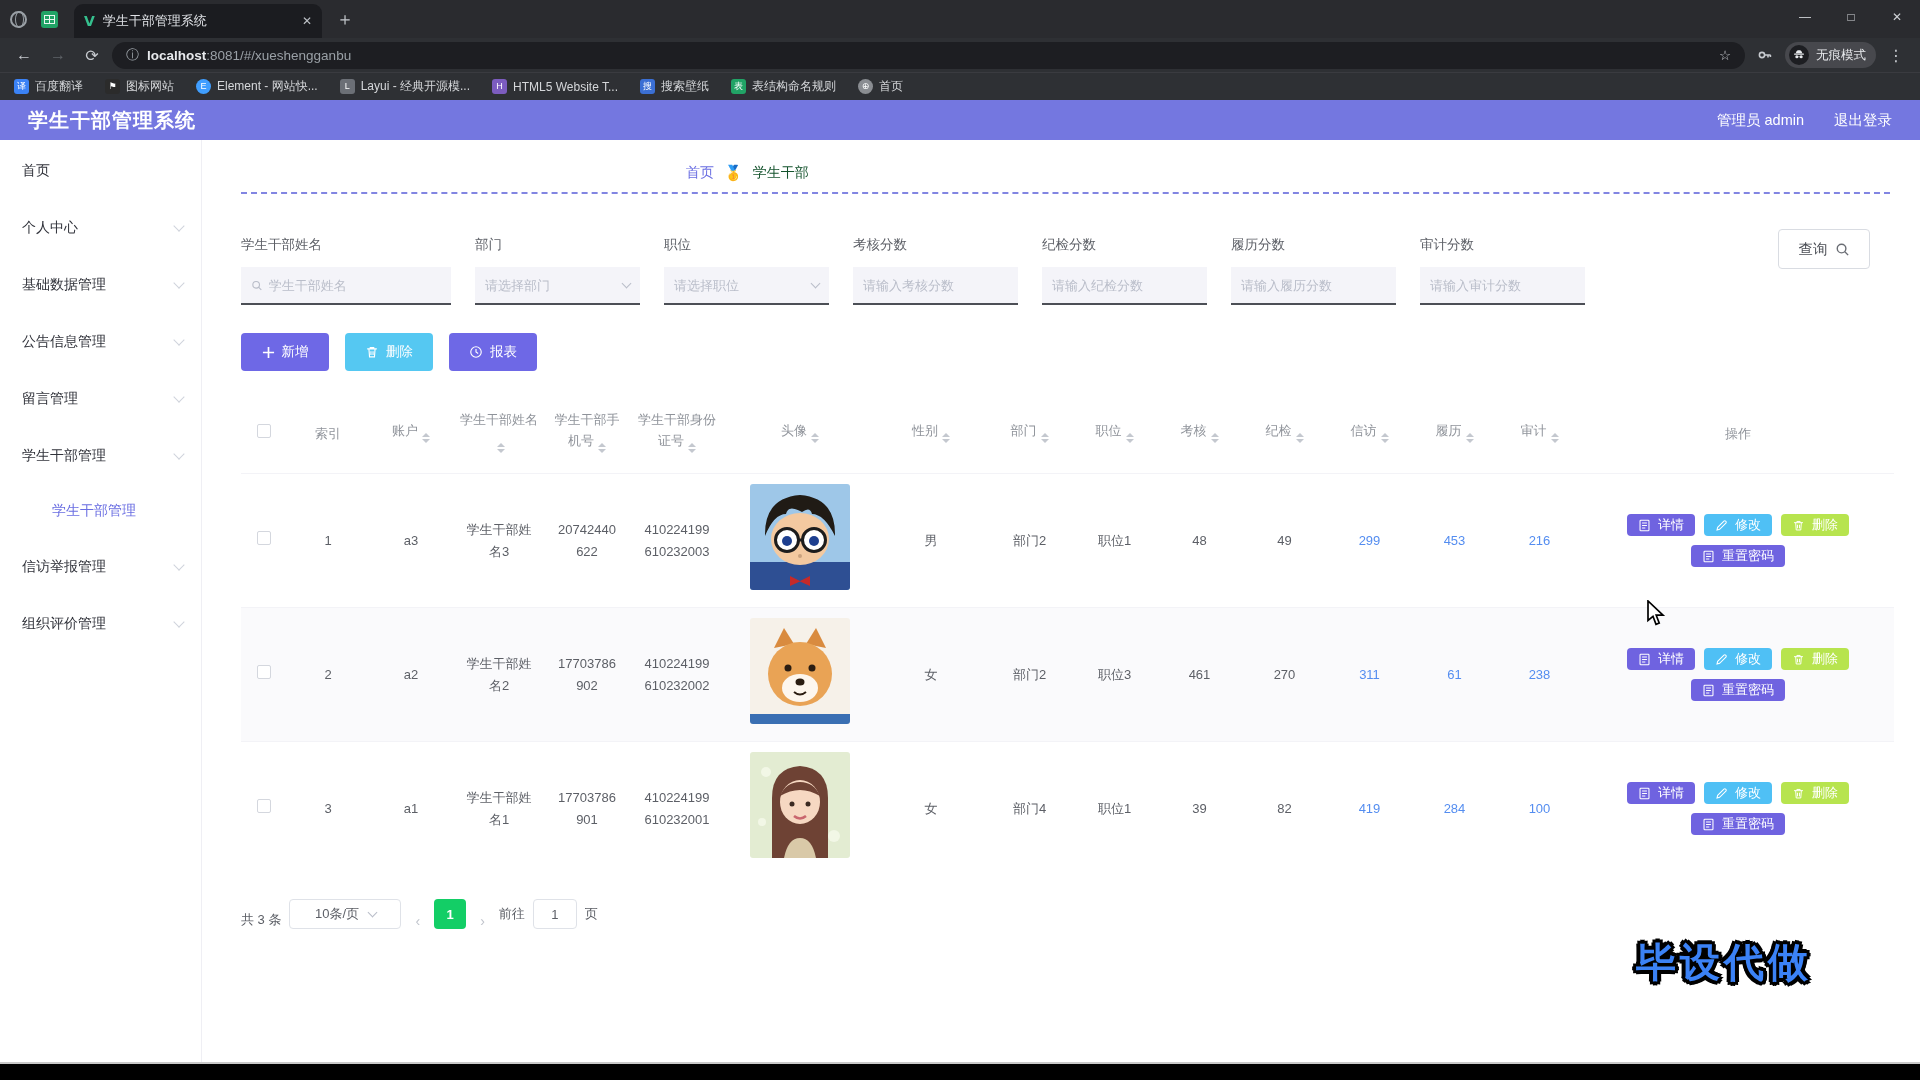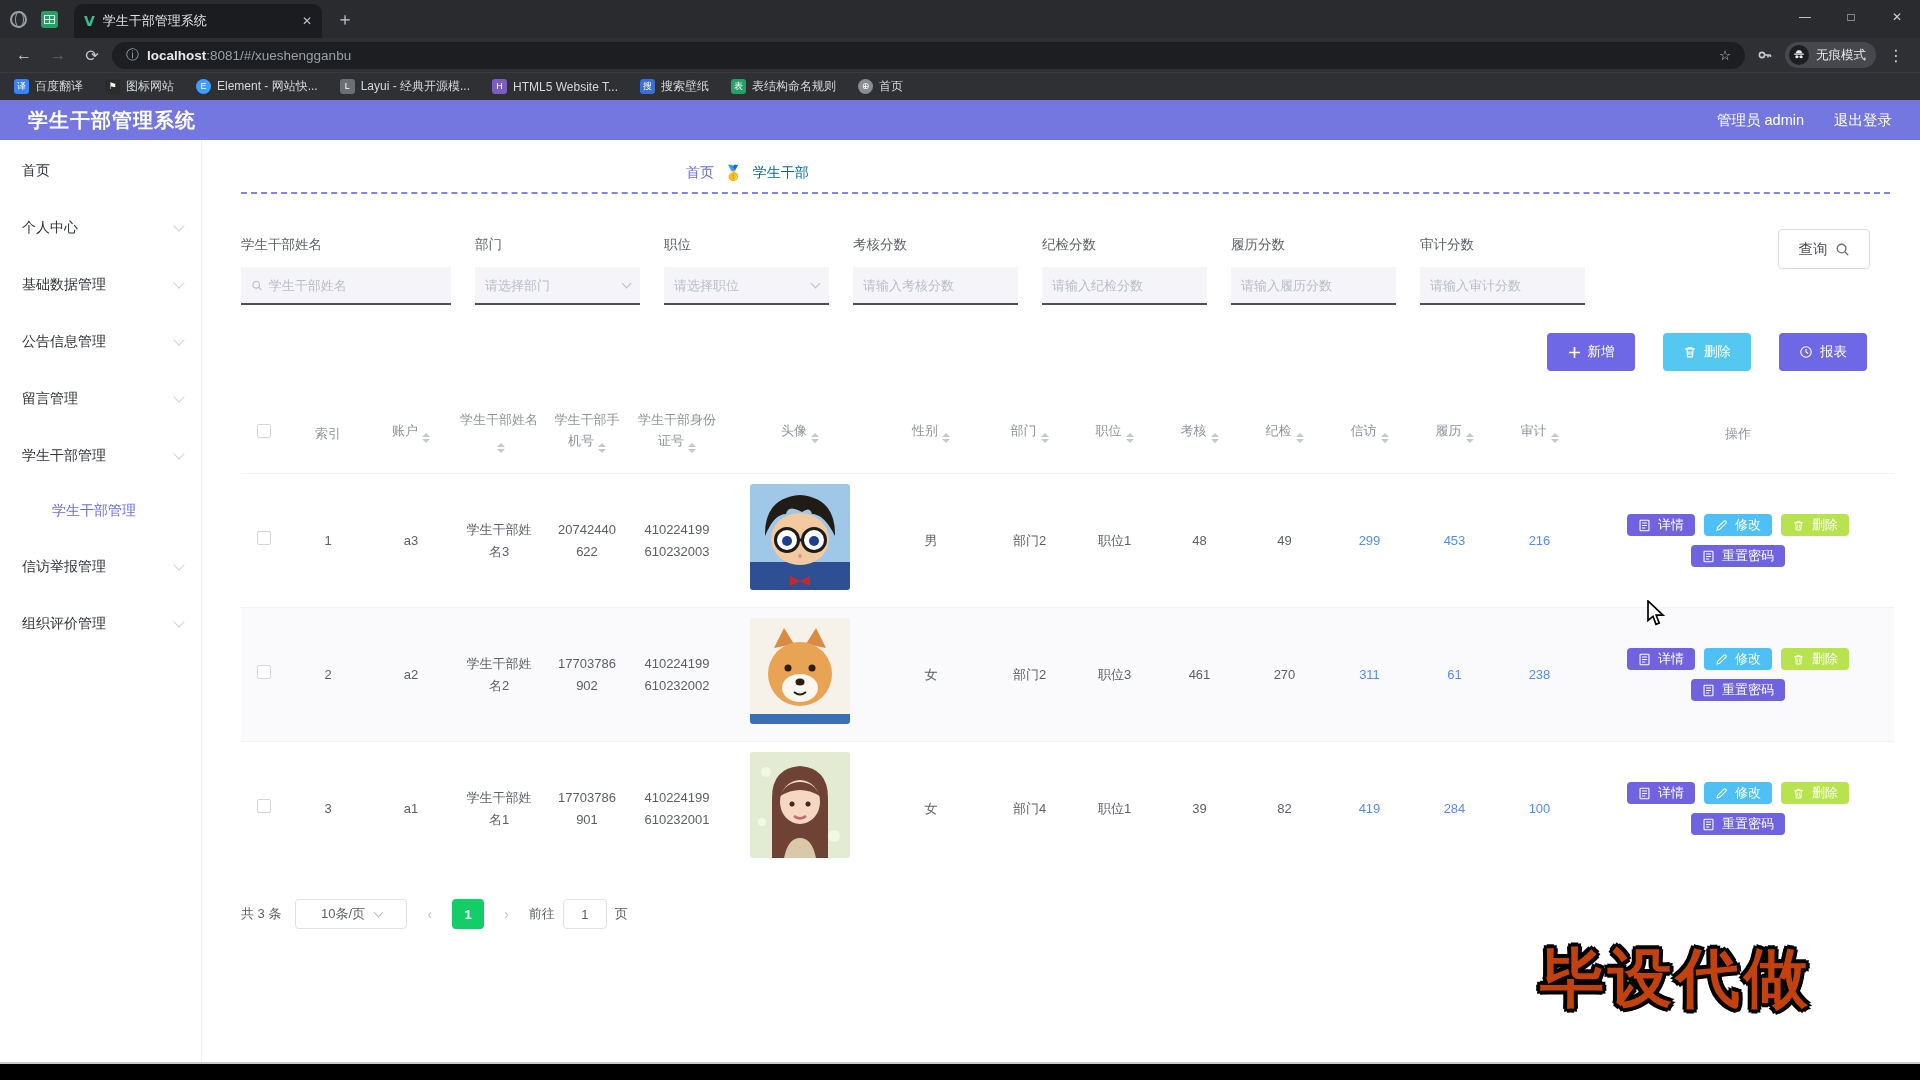--- a/index.html
+++ b/index.html
@@ -49,36 +49,36 @@
   .menu-item { height:57px; display:flex; align-items:center; padding:0 18px 0 22px; font-size:14px; color:#30323a; cursor:pointer; }
   .menu-item .chev { margin-left:auto; width:8px; height:8px; border-right:1.5px solid #cfd3dc; border-bottom:1.5px solid #cfd3dc; transform:rotate(45deg); margin-top:-4px;}
   .menu-item.sub { padding-left:52px; height:54px; }
   .menu-item.active { color:#6a6ee2; }
 
   .main { flex:1; position:relative; padding:18px 30px 0 39px; min-width:0; }
 
   .breadcrumb { margin-left:445px; height:30px; display:flex; align-items:center; gap:10px; font-size:14px; }
   .bc-home { color:#6a6ee2; cursor:pointer; }
   .bc-medal { font-size:15px; }
-  .bc-current { color:#0369a1; }
+  .bc-current { color:#14532d; }
   .dashed-line { border-top:2px dashed #8285e2; margin-top:4px; }
 
   
   .filters { margin-top:42px; display:flex; gap:24px; position:relative; padding-right:120px; }
   .filter-block { display:flex; flex-direction:column; }
   .filter-label { font-size:13.5px; color:#5c5f66; margin-bottom:13px; }
   .filter-field { width:165px; height:38px; background:#f4f4f9; border-bottom:2px solid #4c4f56; display:flex; align-items:center; padding:0 10px; gap:6px; }
   .filter-block:first-child .filter-field { width:210px; }
   .filter-field input { border:none; outline:none; background:transparent; width:100%; font-size:13px; color:#333; font-family:inherit;}
   .filter-field input::placeholder { color:#b9bdc9; }
   .field-chevron { width:7px; height:7px; border-right:1.5px solid #b9bdc9; border-bottom:1.5px solid #b9bdc9; transform:rotate(45deg); margin-top:-3px; flex:0 0 auto;}
   .search-btn { position:absolute; right:20px; top:-7px; height:40px; width:92px; background:#fff; border:1px solid #d9dce2; border-radius:4px; display:flex; align-items:center; justify-content:center; gap:7px; font-size:14.5px; color:#4b4e55; cursor:pointer; }
 
   
-  .action-row { margin-top:28px; display:flex; justify-content:flex-end; gap:28px; padding-right:23px; }
+  .action-row { margin-top:28px; display:flex; gap:16px; padding-right:23px; }
   .btn { display:inline-flex; align-items:center; justify-content:center; gap:7px; color:#fff; border:none; border-radius:4px; font-size:13.5px; cursor:pointer; font-family:inherit; }
   .btn svg { flex:0 0 auto; }
   .btn-add, .btn-report { background:#6e68e6; } 
   .btn-del-top { background:#55c8f2; }
   .action-row .btn { height:38px; width:88px; }
 
   
   table { width:100%; border-collapse:collapse; table-layout:fixed; margin-top:22px; }
   col.c-select{width:46px} col.c-index{width:82px} col.c-account{width:84px} col.c-name{width:92px}
   col.c-phone{width:84px} col.c-id_number{width:96px} col.c-avatar{width:150px} col.c-gender{width:112px}
@@ -96,28 +96,28 @@
   .checkbox { width:14px; height:14px; border:1px solid #d4d7de; border-radius:2px; background:#fff; display:inline-block; cursor:pointer; }
   .avatar { width:100px; height:106px; border-radius:3px; overflow:hidden; display:inline-block; }
   .cell-actions { display:flex; flex-direction:column; align-items:center; gap:9px; }
   .cell-actions .line { display:flex; gap:9px; }
   .cell-actions .btn { height:22px; padding:0 11px; font-size:13px; }
   .btn-detail, .btn-reset { background:#6f63e0; }
   .btn-edit { background:#4fc0f5; }
   .btn-rowdel { background:#b7e44e; }
 
   
-  .pagination { margin-top:24px; display:flex; align-items:center; gap:14px; font-size:13px; color:#5c5f66; padding-bottom:10px;}
+  .pagination { margin-top:24px; display:flex; align-items:flex-end; gap:8px; font-size:13px; color:#5c5f66; padding-bottom:10px;}
   .pp-select { width:112px; height:30px; border:1px solid #dfe2e8; border-radius:4px; display:flex; align-items:center; justify-content:center; gap:10px; color:#5c5f66; cursor:pointer; }
   .pg-arrow { color:#c0c4cc; font-size:14px; padding:0 6px; cursor:pointer; }
   .pg-current { width:32px; height:30px; background:#13ce66; color:#fff; border-radius:4px; display:flex; align-items:center; justify-content:center; font-weight:bold; cursor:pointer;}
   .goto { display:flex; align-items:center; gap:8px; }
   .goto-input { width:44px; height:30px; border:1px solid #dfe2e8; border-radius:4px; text-align:center; font-size:13px; color:#5c5f66; outline:none; font-family:inherit;}
 
-  .watermark { position:absolute; top:795px; right:108px; font-size:64px; font-weight:bold; color:#c2410c; letter-spacing:4px;
+  .watermark { position:absolute; top:795px; right:108px; font-size:40px; font-weight:bold; color:#3b82f6; letter-spacing:4px;
     text-shadow:-3px -3px 0 #000,3px -3px 0 #000,-3px 3px 0 #000,3px 3px 0 #000,0 4px 0 #000,0 -4px 0 #000,4px 0 0 #000,-4px 0 0 #000; }
   .cursor { position:absolute; top:460px; left:1443px; pointer-events:none; }
 
   .bottom-line { height:2px; background:#c9c9c9; flex:0 0 auto;}
   .bottom-black { height:16px; background:#000; flex:0 0 auto; }
 </style>
 </head>
 <body>
 
 <div class="stage">

